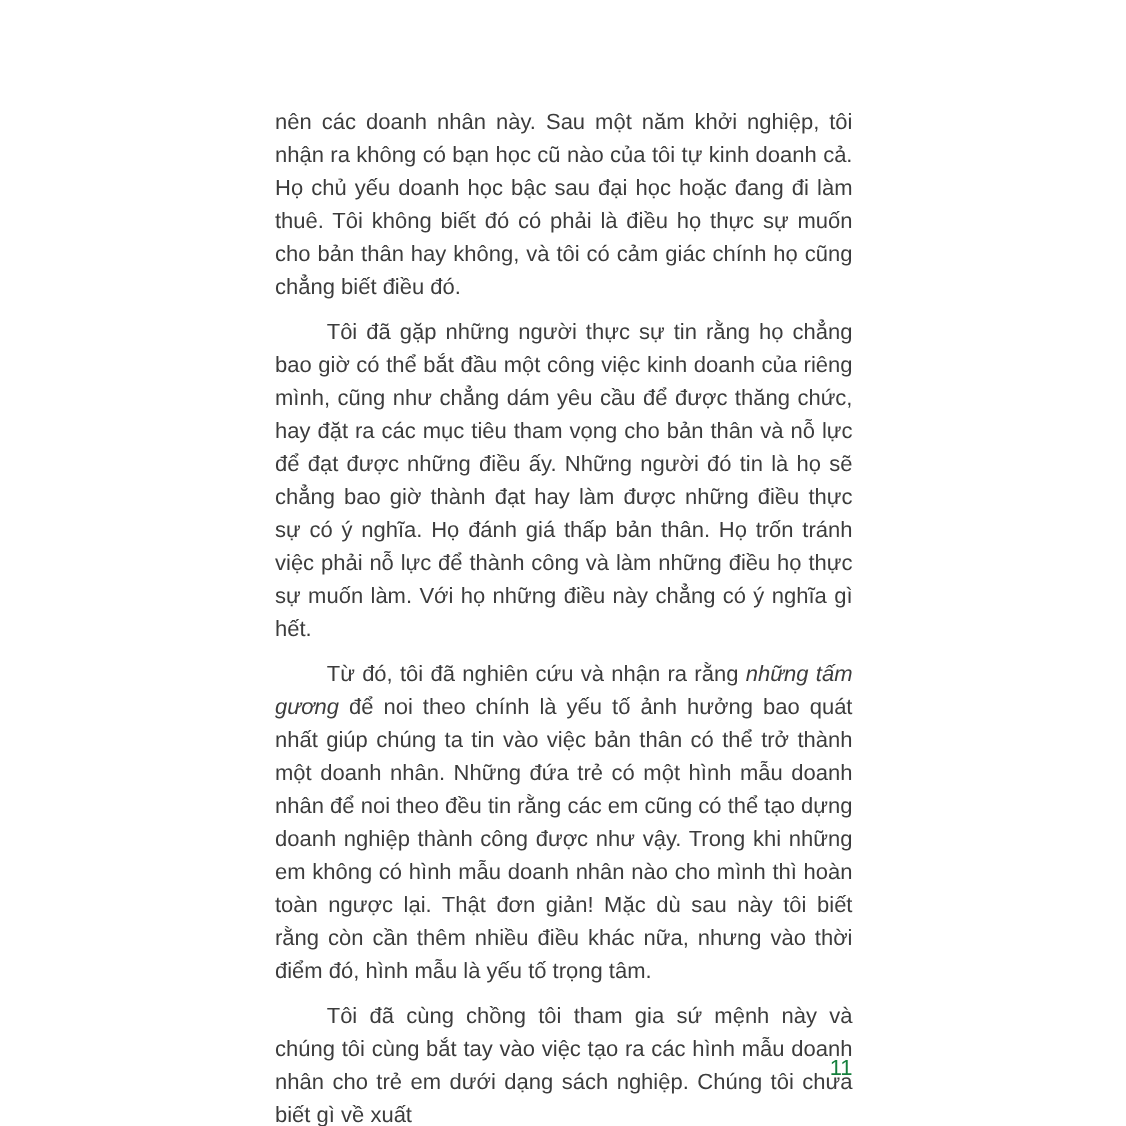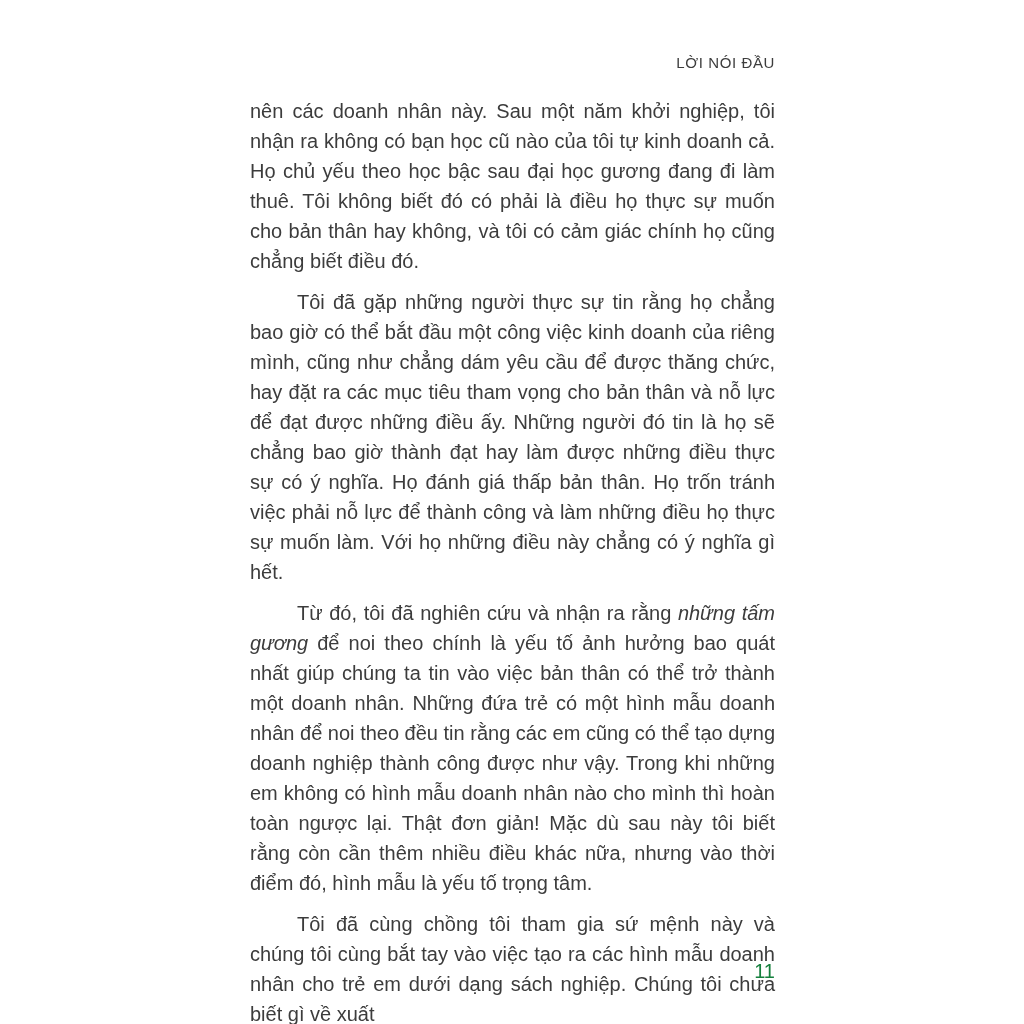--- a/index.html
+++ b/index.html
@@ -57,25 +57,24 @@
     text-align: right;
     font-size: 20px;
     color: #15803d;
   }
 </style>
 </head>
 <body>
 
 <div class="page">
 
-  <div class="running-head">LỜI NÓI ĐẦU</div>
 
   <div class="text-block">
 
-    <p class="para no-indent"><span>nên các doanh nhân này. Sau một năm khởi nghiệp, tôi nhận ra không có bạn học cũ nào của tôi tự kinh doanh cả. Họ chủ yếu theo học bậc sau đại học gương đang đi làm thuê. Tôi không biết đó có phải là điều họ thực sự muốn cho bản thân hay không, và tôi có cảm giác chính họ cũng chẳng biết điều đó.</span></p>
+    <p class="para no-indent"><span>nên các doanh nhân này. Sau một năm khởi nghiệp, tôi nhận ra không có bạn học cũ nào của tôi tự kinh doanh cả. Họ chủ yếu doanh học bậc sau đại học hoặc đang đi làm thuê. Tôi không biết đó có phải là điều họ thực sự muốn cho bản thân hay không, và tôi có cảm giác chính họ cũng chẳng biết điều đó.</span></p>
 
     <p class="para"><span>Tôi đã gặp những người thực sự tin rằng họ chẳng bao giờ có thể bắt đầu một công việc kinh doanh của riêng mình, cũng như chẳng dám yêu cầu để được thăng chức, hay đặt ra các mục tiêu tham vọng cho bản thân và nỗ lực để đạt được những điều ấy. Những người đó tin là họ sẽ chẳng bao giờ thành đạt hay làm được những điều thực sự có ý nghĩa. Họ đánh giá thấp bản thân. Họ trốn tránh việc phải nỗ lực để thành công và làm những điều họ thực sự muốn làm. Với họ những điều này chẳng có ý nghĩa gì hết.</span></p>
 
     <p class="para"><span>Từ đó, tôi đã nghiên cứu và nhận ra rằng </span><span class="em">những tấm gương</span><span> để noi theo chính là yếu tố ảnh hưởng bao quát nhất giúp chúng ta tin vào việc bản thân có thể trở thành một doanh nhân. Những đứa trẻ có một hình mẫu doanh nhân để noi theo đều tin rằng các em cũng có thể tạo dựng doanh nghiệp thành công được như vậy. Trong khi những em không có hình mẫu doanh nhân nào cho mình thì hoàn toàn ngược lại. Thật đơn giản! Mặc dù sau này tôi biết rằng còn cần thêm nhiều điều khác nữa, nhưng vào thời điểm đó, hình mẫu là yếu tố trọng tâm.</span></p>
 
     <p class="para"><span>Tôi đã cùng chồng tôi tham gia sứ mệnh này và chúng tôi cùng bắt tay vào việc tạo ra các hình mẫu doanh nhân cho trẻ em dưới dạng sách nghiệp. Chúng tôi chưa biết gì về xuất</span></p>
 
   </div>
 
   <div class="folio">11</div>

